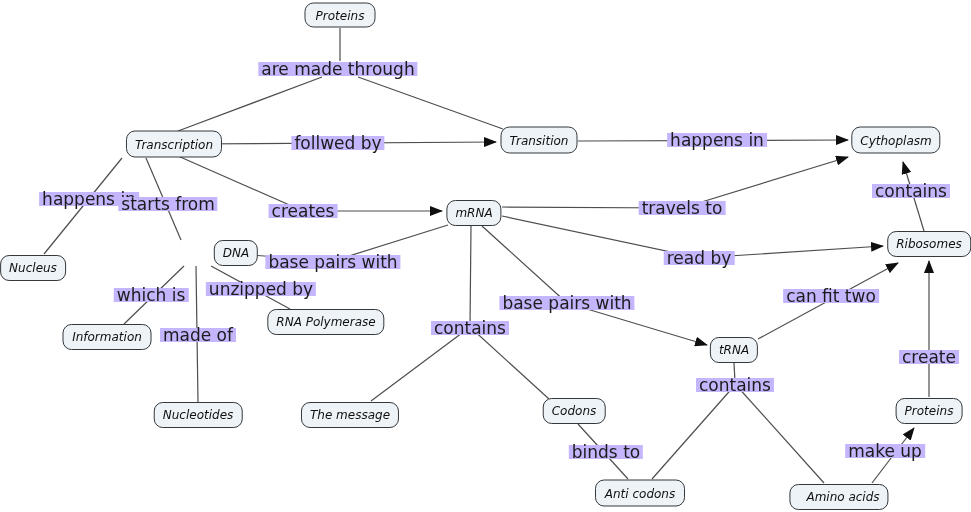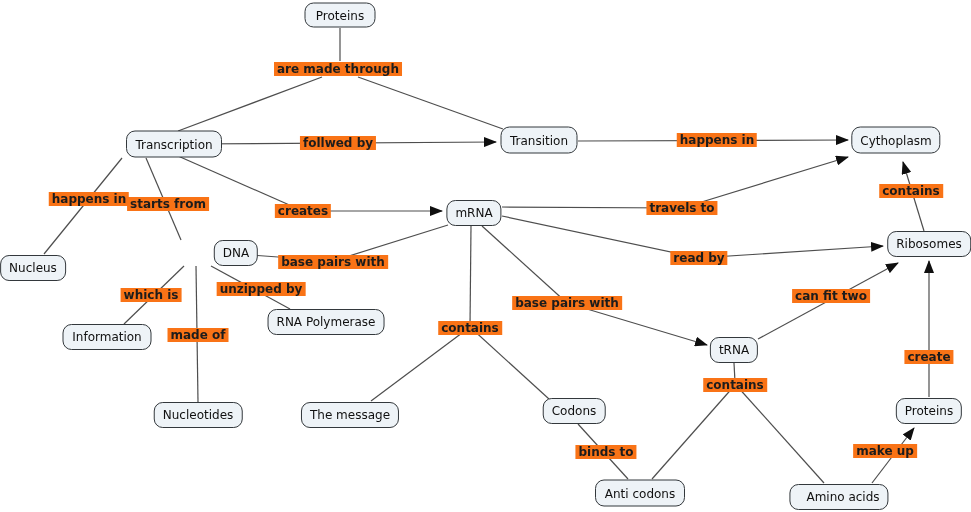--- a/index.html
+++ b/index.html
@@ -24,32 +24,32 @@
     align-items: center;
     justify-content: center;
     background: #eef3f7;
     border: 1.4px solid #33383c;
     border-radius: 9px;
     font-size: 12px;
     color: #101010;
     white-space: nowrap;
     padding: 2px 8px;
     cursor: default;
+    font-style: italic;
   }
   .edge-label {
     position: absolute;
     transform: translate(-50%, -50%);
-    background: #f97316;
-    font-size: 12px;
+    background: #c4b5fd;
+    font-size: 17px;
     color: #1c1c1c;
     white-space: nowrap;
     padding: 0 3px;
     line-height: 14px;
     cursor: default;
-    font-weight: bold;
   }
 </style>
 </head>
 <body>
 
 <div id="canvas">
   <svg id="edge-layer" width="971" height="512" viewBox="0 0 971 512" aria-hidden="true">
     <defs>
       <marker id="arrowhead" markerUnits="userSpaceOnUse" markerWidth="14" markerHeight="10" refX="12" refY="5" orient="auto">
         <path d="M0,0 L13,5 L0,10 Z" fill="#0f0f0f"></path>

